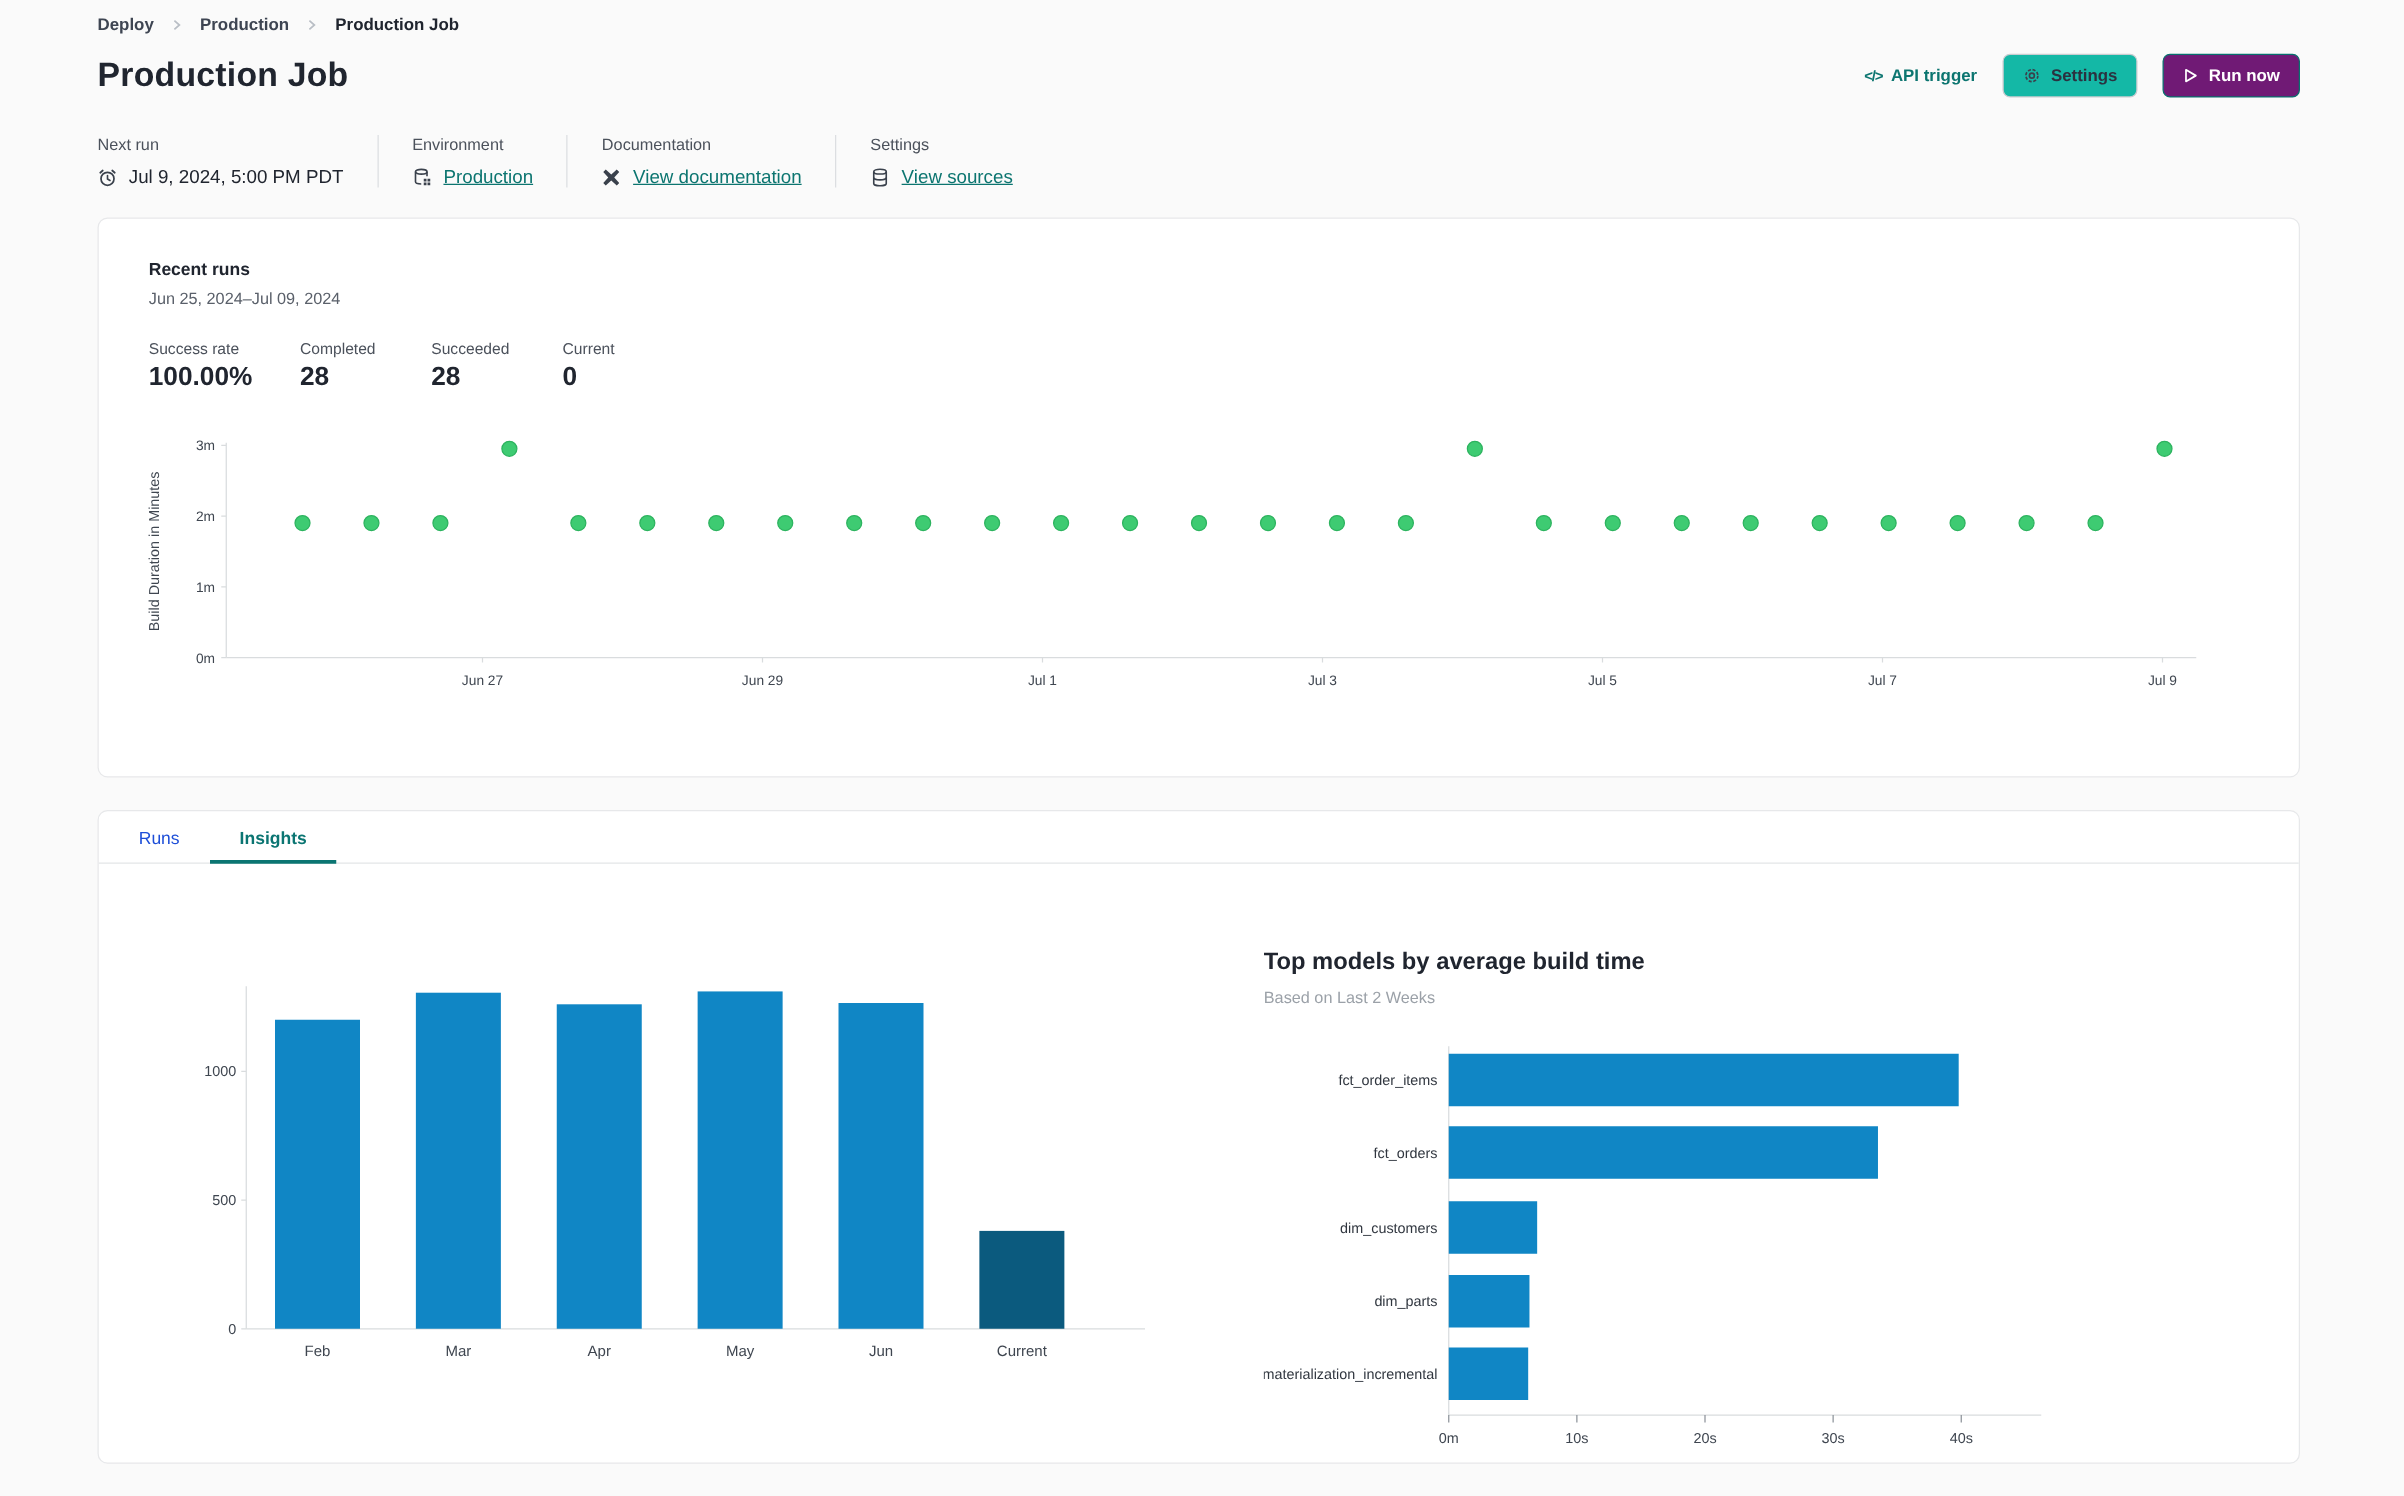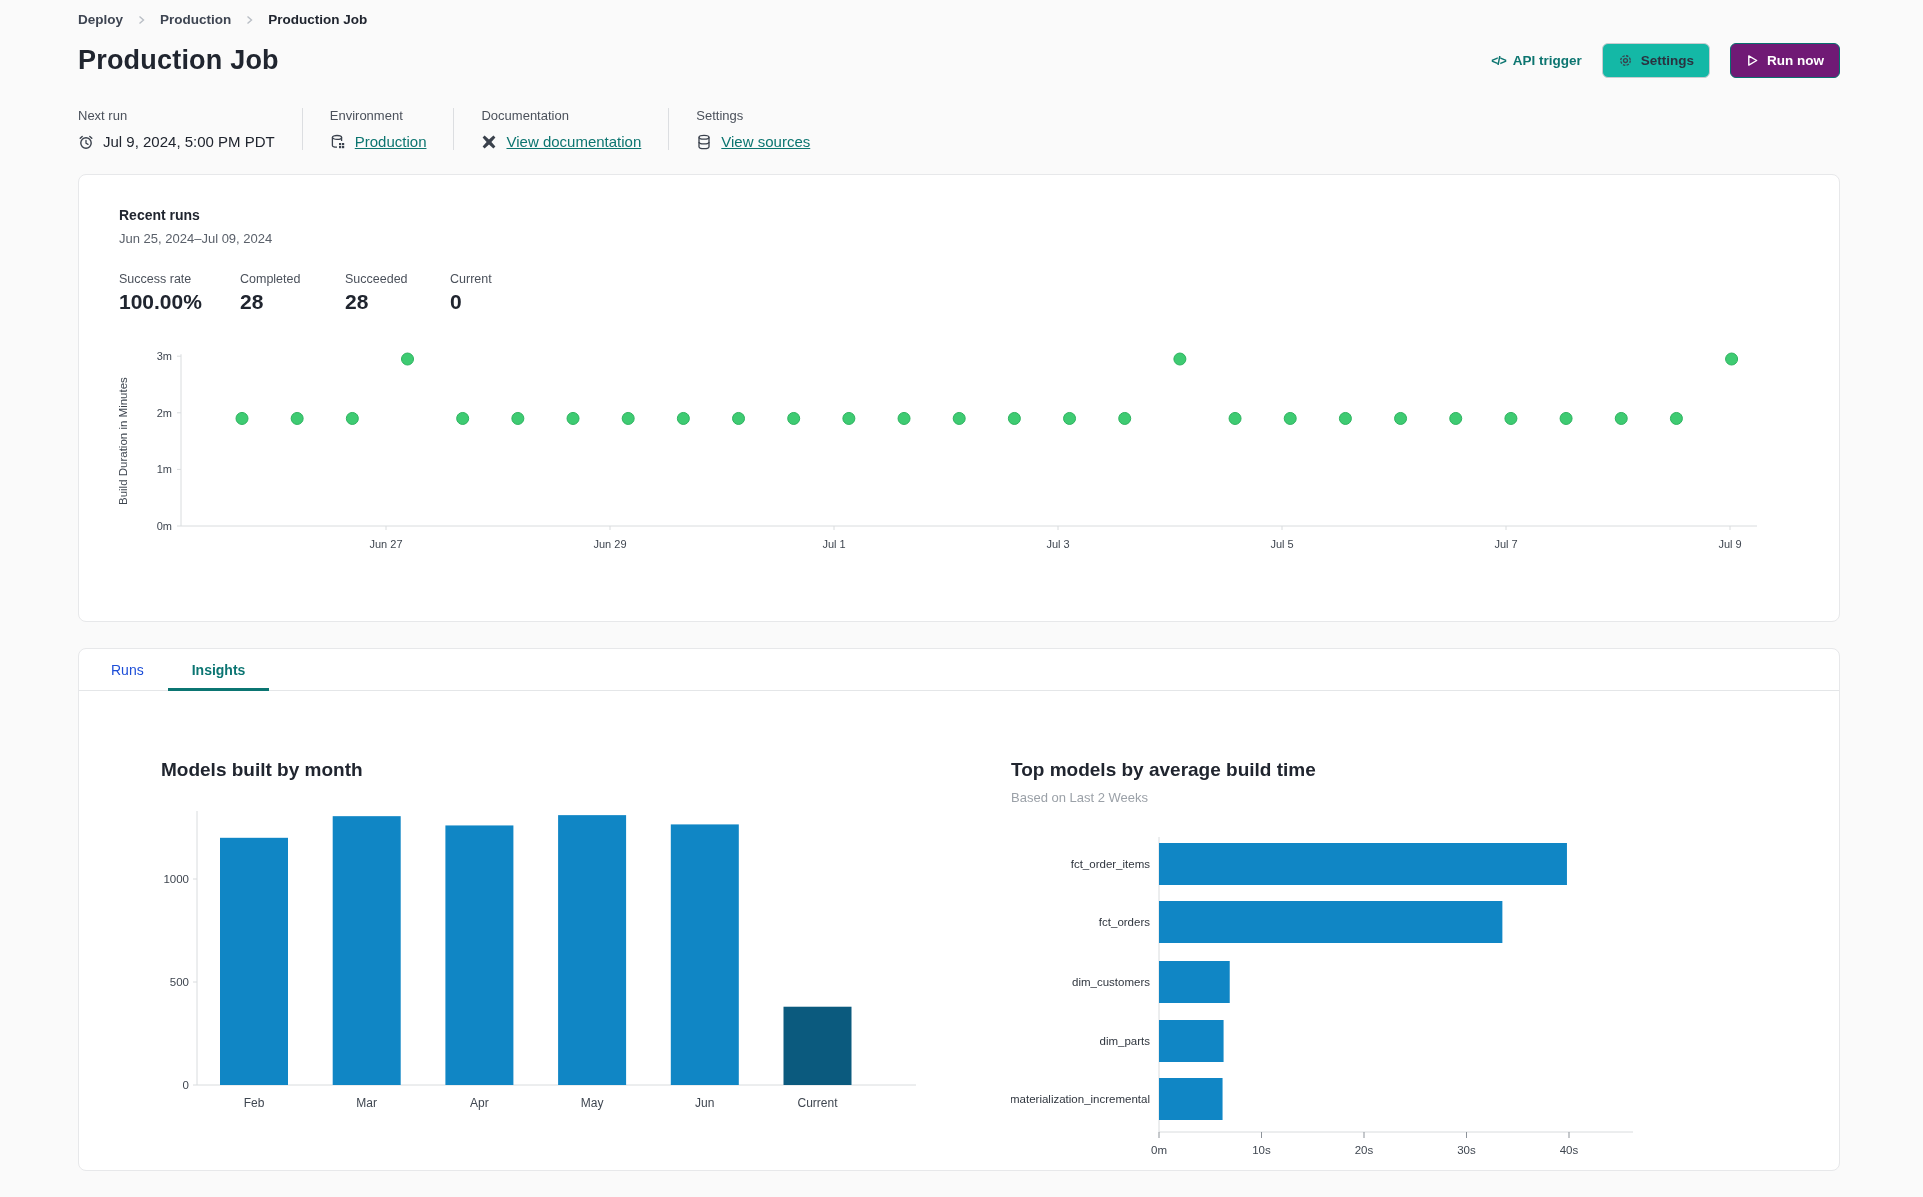--- a/index.html
+++ b/index.html
@@ -251,21 +251,20 @@
     </div>
   </div>
 
   <div class="card tabs-card">
     <div class="tabbar">
       <div class="tab">Runs</div>
       <div class="tab active">Insights</div>
     </div>
     <div class="charts-row">
       <div class="chart-block-left">
-        <div class="chart-title">Models built by month</div>
         <div class="bar-chart-wrap">
           <svg width="760" height="330" viewBox="0 0 760 330">
               <line x1="36" y1="6" x2="36" y2="280" stroke="#d9dcde" stroke-width="1"></line>
               <line x1="36" y1="280" x2="755" y2="280" stroke="#d9dcde" stroke-width="1"></line>
               <line x1="32" y1="280" x2="36" y2="280" stroke="#d9dcde" stroke-width="1"></line>
               <text x="28" y="284" text-anchor="end" font-size="11.5" fill="#3f4650">0</text>
               <line x1="32" y1="177" x2="36" y2="177" stroke="#d9dcde" stroke-width="1"></line>
               <text x="28" y="181" text-anchor="end" font-size="11.5" fill="#3f4650">500</text>
               <line x1="32" y1="74" x2="36" y2="74" stroke="#d9dcde" stroke-width="1"></line>
               <text x="28" y="78" text-anchor="end" font-size="11.5" fill="#3f4650">1000</text>

